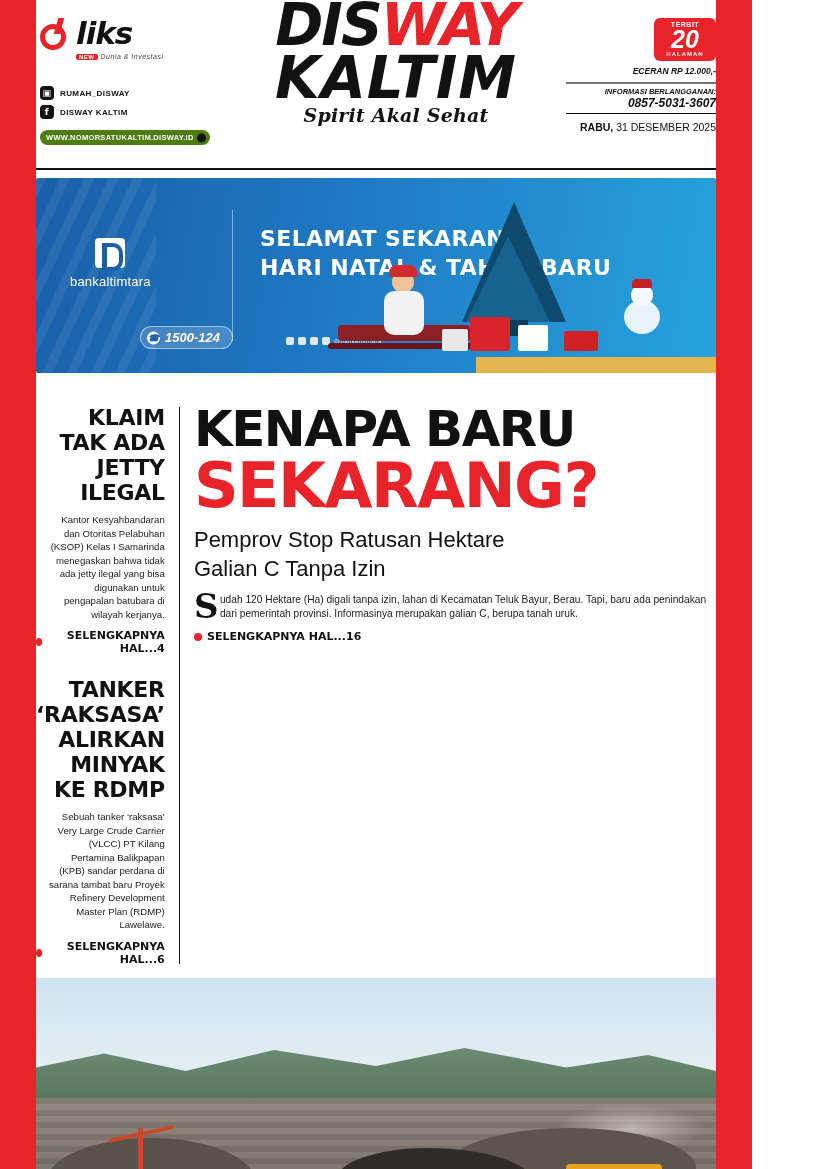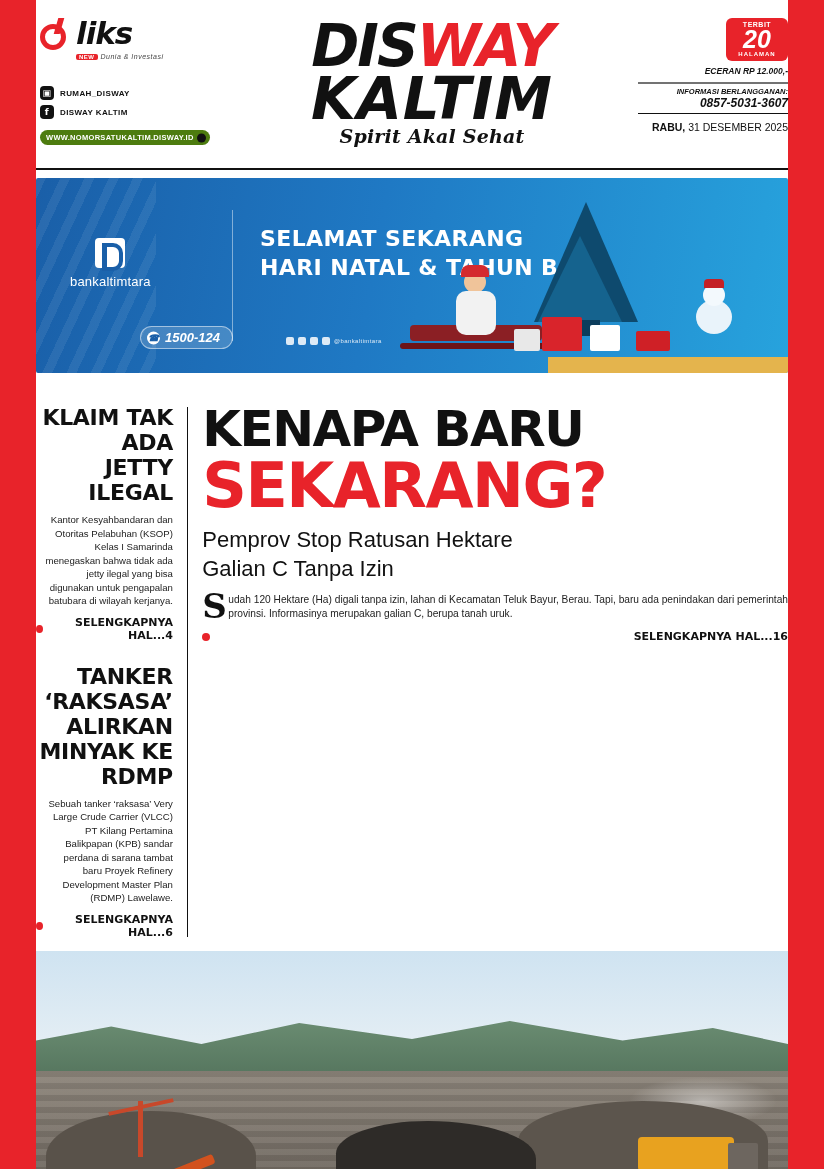--- a/index.html
+++ b/index.html
@@ -4,21 +4,21 @@
 <style>
   * { box-sizing: border-box; margin: 0; padding: 0; }
   html, body {
     width: 824px; height: 1169px;
     font-family: "Liberation Sans", sans-serif;
     background: #ffffff;
     overflow: hidden;
   }
   .page {
     position: relative;
-    width: 824px; height: 1169px;
+    width: 752px; height: 1169px;
     background: #ffffff;
   }
   
   .edge {
     position: absolute; top: 0; bottom: 0; width: 36px;
     background: #e8232a;
   }
   .edge.left { left: 0; }
   .edge.right { right: 0; }
 
@@ -86,21 +86,21 @@
     background: #4d7c0f; color: #fff; font-size: 7.5px; font-weight: bold;
     padding: 3px 16px 3px 6px; border-radius: 9px; letter-spacing: .3px;
     display: inline-flex; align-items: center; position: relative; width: max-content;
   }
   .site-pill .dot {
     position: absolute; right: 4px; top: 50%; transform: translateY(-50%);
     width: 9px; height: 9px; border-radius: 50%; background: #111;
   }
 
   .mast-center {
-    flex: 1 1 auto; text-align: center; position: relative; margin-top: 21px;
+    flex: 1 1 auto; text-align: center; position: relative;
   }
   .disway {
     font-family: "DejaVu Sans", sans-serif;
     font-weight: bold; font-style: italic;
     font-size: 58px; line-height: 50px; letter-spacing: -2px; color: #111;
   }
   .disway .way { color: #e8232a; }
   .kaltim {
     font-family: "DejaVu Sans", sans-serif;
     font-weight: bold; font-style: italic;
@@ -273,21 +273,21 @@
   .lede {
     margin-top: 10px; font-size: 10.2px; line-height: 14px; color: #222;
     position: relative; padding-left: 26px;
   }
   .dropcap {
     position: absolute; left: 0; top: -4px;
     font-family: "DejaVu Serif", serif;
     font-size: 34px; line-height: 34px; font-weight: bold; color: #111;
   }
   .more.left {
-    justify-content: space-between; margin-top: 9px;
+    justify-content: flex-start; margin-top: 9px;
   }
 
   
   .photo {
     position: relative;
     margin-top: 12px;
     height: 487px;
     overflow: hidden;
     background: linear-gradient(#b9d2e4 0%, #cfdfe9 26%, #8f8d88 27%, #6f6a63 60%, #4e4a45 100%);
   }

